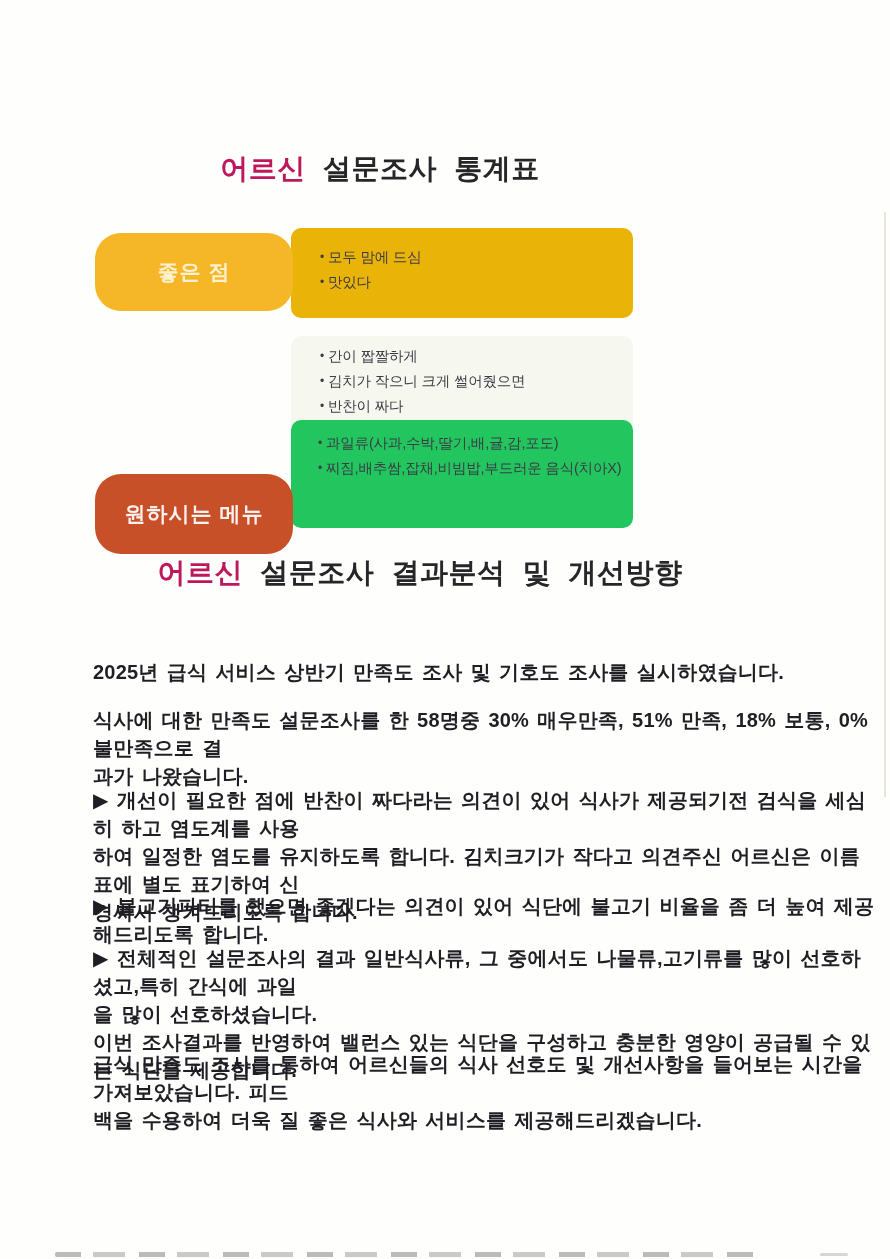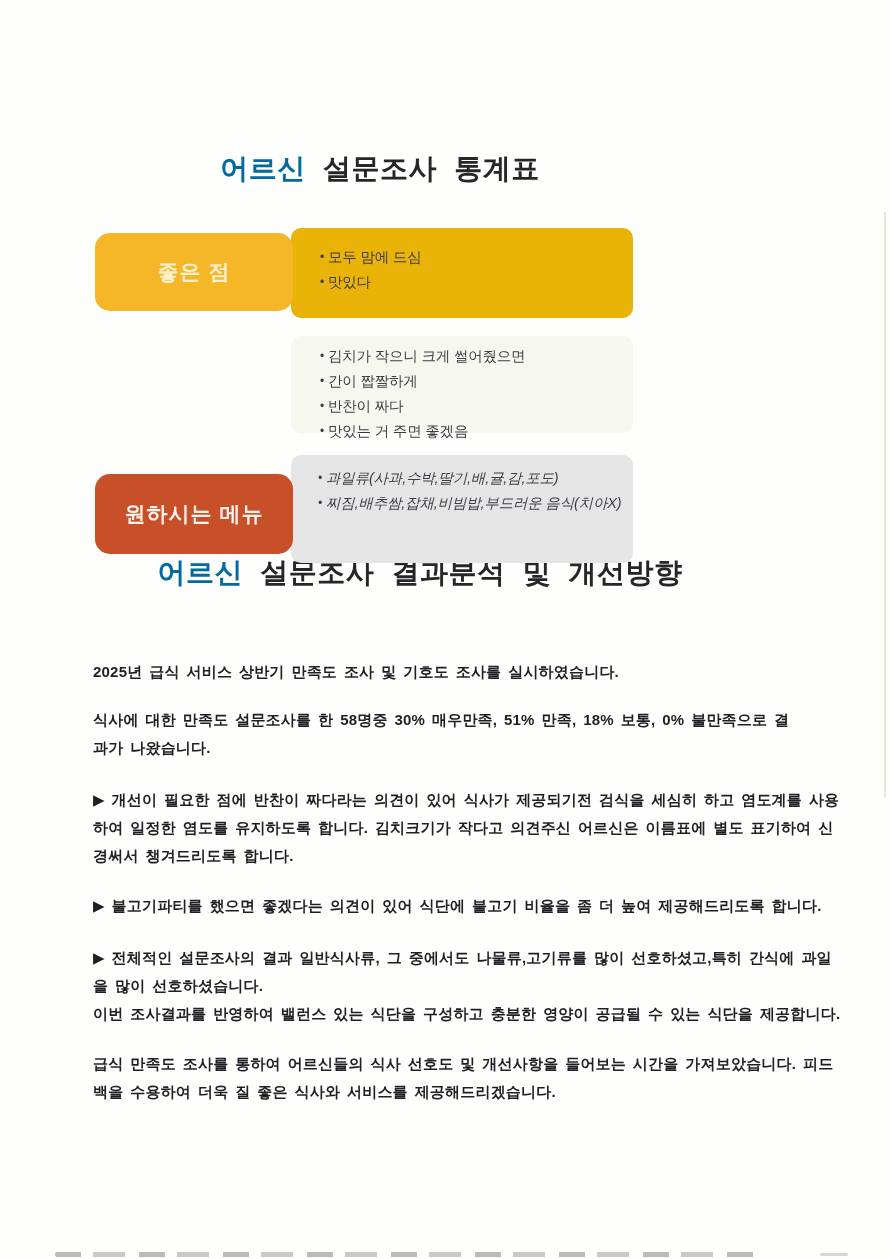--- a/index.html
+++ b/index.html
@@ -6,55 +6,55 @@
   .page{
     position:relative;width:890px;height:1259px;margin:0 auto;
     background:#fefefd;overflow:hidden;
     font-family:"Liberation Sans","DejaVu Sans",sans-serif;
   }
   
   .sec-title{
     position:absolute;margin:0;font-size:28px;font-weight:800;
     color:#262628;letter-spacing:.5px;word-spacing:9px;text-align:center;
   }
-  .sec-title .hl{color:#0369a1;}
+  .sec-title .hl{color:#be185d;}
   .title1{top:150px;left:0;width:760px;}
   .title2{top:554px;left:0;width:840px;}
 
   
   .rowbox{
     position:absolute;left:95px;width:198px;z-index:2;
-    border-radius:15px;display:flex;align-items:center;justify-content:center;
+    border-radius:26px;display:flex;align-items:center;justify-content:center;
     color:rgba(255,255,255,.92);font-size:21px;font-weight:600;letter-spacing:1px;
   }
   .box1{top:233px;height:78px;background:#f5b728;color:rgba(255,252,235,.85);}
   .box2{top:342px;height:78px;background:#2d8c3c;}
   .box3{top:474px;height:80px;background:#c85028;}
 
   .panel{
     position:absolute;left:291px;width:342px;z-index:1;border-radius:10px;
   }
   .panel1{top:228px;height:90px;background:#eab308;}
   .panel2{top:336px;height:97px;background:#f6f8f0;}
-  .panel3{top:455px;height:108px;background:#e5e5e5;font-style:italic;}
+  .panel3{top:420px;height:108px;background:#22c55e;}
 
   .panel ul{list-style:none;margin:0;padding:0;}
   .panel1 ul{padding:17px 8px 0 29px;}
   .panel2 ul{padding:8px 8px 0 29px;}
   .panel3 ul{padding:11px 6px 0 27px;}
   .panel li{
     font-size:14.5px;line-height:24px;color:#3c3c46;font-weight:500;
     letter-spacing:-0.2px;
   }
   .panel li::before{content:"•";font-size:12px;margin-right:4px;position:relative;top:-1px;}
 
   
   .para{
     position:absolute;left:93px;width:784px;margin:0;
-    font-size:15px;font-weight:700;color:#1e1e24;line-height:28px;
+    font-size:20px;font-weight:700;color:#1e1e24;line-height:28px;
     white-space:pre-line;word-spacing:2.5px;letter-spacing:.2px;
   }
   .p1{top:658px;}
   .p2{top:706px;}
   .p3{top:786px;}
   .p4{top:892px;}
   .p5{top:944px;}
   .p6{top:1050px;}
 
   
@@ -86,22 +86,22 @@
   </div>
   <div class="panel panel1">
     <ul>
       <li>모두 맘에 드심</li>
       <li>맛있다</li>
     </ul>
   </div>
 
   <div class="panel panel2">
     <ul>
+      <li>간이 짭짤하게</li>
       <li>김치가 작으니 크게 썰어줬으면</li>
-      <li>간이 짭짤하게</li>
       <li>반찬이 짜다</li>
       <li>맛있는 거 주면 좋겠음</li>
     </ul>
   </div>
 
   <div class="rowbox box3">
     <span>원하시는 메뉴</span>
   </div>
   <div class="panel panel3">
     <ul>

